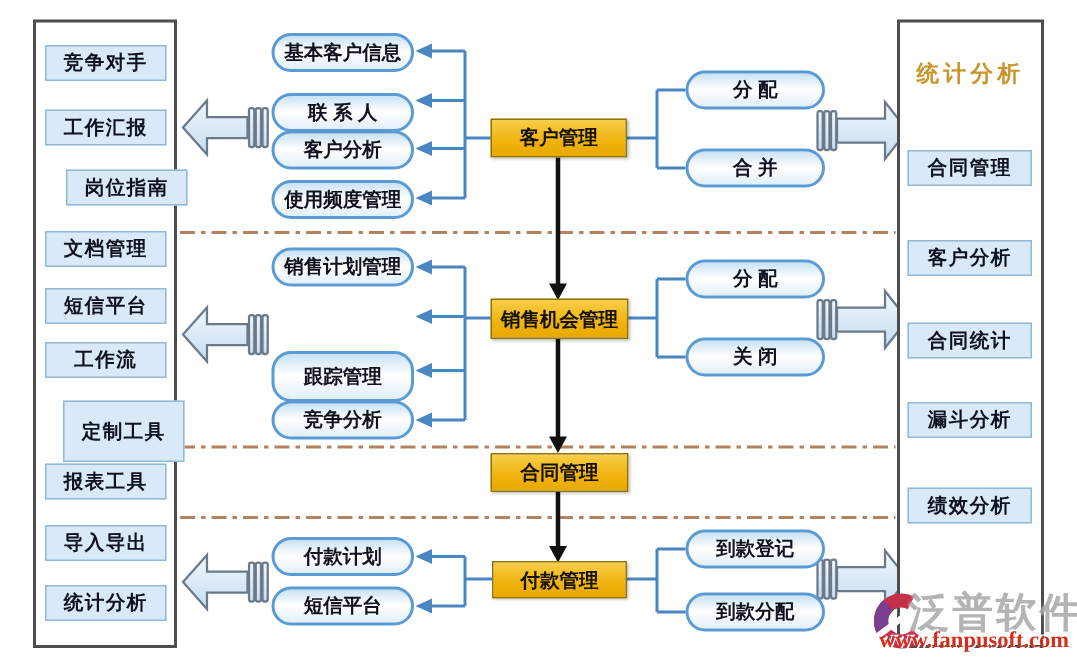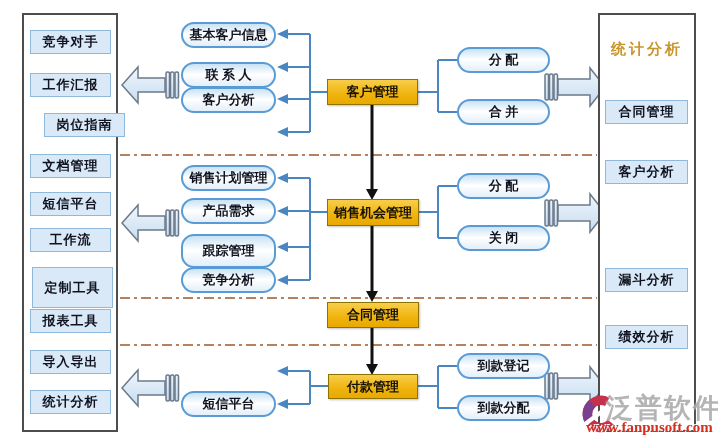--- a/index.html
+++ b/index.html
@@ -144,49 +144,51 @@
     </g>
   </svg>
 
   <div class="frame" style="left:22px;top:13px;width:96px;height:419px"></div>
   <div class="pbox" style="left:30px;top:30px;width:81px;height:24px">竞争对手</div>
   <div class="pbox" style="left:30px;top:73px;width:81px;height:24px">工作汇报</div>
   <div class="pbox" style="left:44px;top:113px;width:81px;height:24px">岗位指南</div>
   <div class="pbox" style="left:30px;top:154px;width:81px;height:24px">文档管理</div>
   <div class="pbox" style="left:30px;top:192px;width:81px;height:24px">短信平台</div>
   <div class="pbox" style="left:30px;top:228px;width:81px;height:24px">工作流</div>
-  <div class="pbox" style="left:32px;top:267px;width:81px;height:41px">定制工具</div>
+  <div class="pbox" style="left:42px;top:267px;width:81px;height:41px">定制工具</div>
   <div class="pbox" style="left:30px;top:309px;width:81px;height:24px">报表工具</div>
   <div class="pbox" style="left:30px;top:350px;width:81px;height:24px">导入导出</div>
   <div class="pbox" style="left:30px;top:390px;width:81px;height:24px">统计分析</div>
 
   <div class="frame" style="left:598px;top:13px;width:98px;height:419px"></div>
   <div class="stats-title" style="left:602px;top:38px;width:90px;height:22px">统计分析</div>
   <div class="pbox" style="left:605px;top:100px;width:83px;height:24px">合同管理</div>
   <div class="pbox" style="left:605px;top:160px;width:83px;height:24px">客户分析</div>
+  <div class="pbox" style="left:605px;top:215px;width:83px;height:24px">合同统计</div>
   <div class="pbox" style="left:605px;top:268px;width:83px;height:24px">漏斗分析</div>
   <div class="pbox" style="left:605px;top:325px;width:83px;height:24px">绩效分析</div>
 
   <div class="rbox" style="left:181px;top:22px;width:95px;height:26px">基本客户信息</div>
   <div class="rbox" style="left:181px;top:62px;width:95px;height:26px">联 系 人</div>
   <div class="rbox" style="left:181px;top:87px;width:95px;height:26px">客户分析</div>
+  <div class="rbox" style="left:181px;top:120px;width:95px;height:26px">使用频度管理</div>
   <div class="ybox" style="left:327px;top:79px;width:91px;height:26px">客户管理</div>
   <div class="rbox" style="left:457px;top:47px;width:93px;height:26px">分  配</div>
   <div class="rbox" style="left:457px;top:99px;width:93px;height:26px">合  并</div>
 
   <div class="rbox" style="left:181px;top:165px;width:95px;height:26px">销售计划管理</div>
-  <div class="rbox" style="left:181px;top:198px;width:95px;height:26px">产品需求</div>
   <div class="rbox" style="left:181px;top:234px;width:95px;height:34px">跟踪管理</div>
   <div class="rbox" style="left:181px;top:267px;width:95px;height:26px">竞争分析</div>
   <div class="ybox" style="left:327px;top:199px;width:92px;height:27px">销售机会管理</div>
   <div class="rbox" style="left:457px;top:173px;width:93px;height:26px">分  配</div>
   <div class="rbox" style="left:457px;top:225px;width:93px;height:26px">关  闭</div>
 
   <div class="ybox" style="left:327px;top:302px;width:92px;height:26px">合同管理</div>
 
+  <div class="rbox" style="left:181px;top:358px;width:95px;height:26px">付款计划</div>
   <div class="rbox" style="left:181px;top:391px;width:95px;height:26px">短信平台</div>
   <div class="ybox" style="left:328px;top:374px;width:90px;height:25px">付款管理</div>
   <div class="rbox" style="left:457px;top:353px;width:93px;height:26px">到款登记</div>
   <div class="rbox" style="left:457px;top:395px;width:93px;height:26px">到款分配</div>
 
   <svg class="wm-logo" style="left:580px;top:393px" width="42" height="42" viewBox="0 0 40 40">
     <circle cx="20" cy="20" r="13" fill="none" stroke="#c5304a" stroke-width="9" stroke-dasharray="58 24" transform="rotate(40 20 20)"></circle>
     <circle cx="20" cy="20" r="13" fill="none" stroke="#7a3f8f" stroke-width="9" stroke-dasharray="18 64" transform="rotate(150 20 20)"></circle>
     <line x1="3" y1="31" x2="35" y2="7" stroke="#fff" stroke-width="4"></line>
   </svg>

